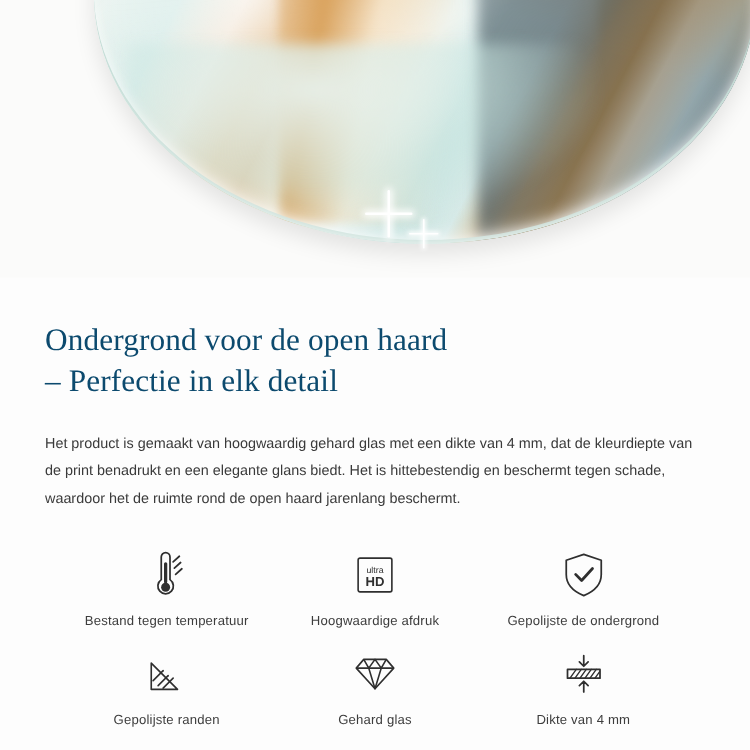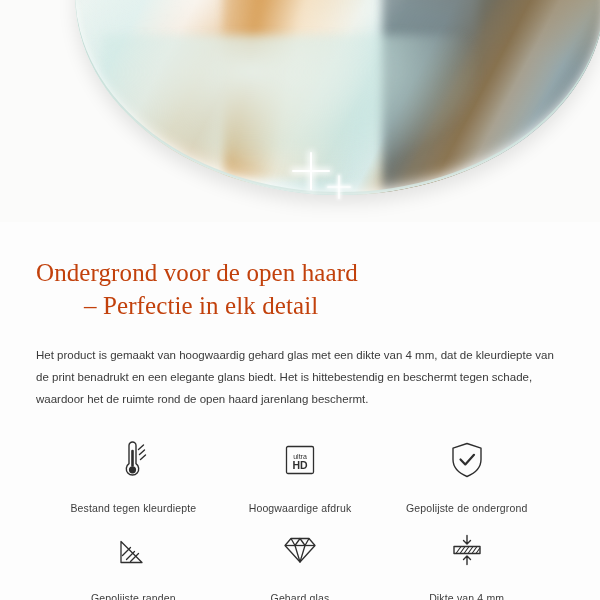--- a/index.html
+++ b/index.html
@@ -144,25 +144,25 @@
 
   
   .content {
     padding: 18px 36px 0 36px;
   }
   h1.headline {
     font-family: "Liberation Serif", serif;
     font-size: 25px;
     line-height: 1.32;
     font-weight: 400;
-    color: #c2410c;
+    color: #0c4a6e;
     margin: 16px 0 0 0;
     letter-spacing: 0.1px;
   }
-  h1.headline .line2 { display: block; margin-left: 48px; }
+  h1.headline .line2 { display: block; }
   p.body-copy {
     font-size: 11.5px;
     line-height: 1.92;
     color: #3a3a3a;
     margin: 22px 0 12px 0;
     max-width: 530px;
   }
 
   
   .features {
@@ -171,21 +171,20 @@
     grid-template-columns: repeat(3, 1fr);
     row-gap: 12px;
     padding: 0 14px;
   }
   .feature {
     display: flex;
     flex-direction: column;
     align-items: center;
     justify-content: flex-start;
     text-align: right;
-    gap: 11px;
   }
   .feature .glyph {
     height: 48px;
     display: flex;
     align-items: center;
     justify-content: center;
   }
   .feature .caption {
     margin-top: 7px;
     font-size: 10.5px;
@@ -225,21 +224,21 @@
         <div class="glyph">
           <svg width="34" height="42" viewBox="0 0 34 42" fill="none" stroke="#2f2f2f" stroke-width="1.4" stroke-linecap="round">
             <path d="M13 6.5a3.5 3.5 0 0 1 7 0v18.2a6.2 6.2 0 1 1-7 0V6.5z"></path>
             <line x1="16.5" y1="12" x2="16.5" y2="26.5" stroke-width="2.6"></line>
             <circle cx="16.5" cy="30.8" r="3.6" fill="#2f2f2f" stroke="none"></circle>
             <line x1="22.5" y1="10.5" x2="27.5" y2="6"></line>
             <line x1="23.5" y1="15.5" x2="28.5" y2="11"></line>
             <line x1="24.5" y1="20.5" x2="29.5" y2="16"></line>
           </svg>
         </div>
-        <div class="caption">Bestand tegen kleurdiepte</div>
+        <div class="caption">Bestand tegen temperatuur</div>
       </div>
 
       <div class="feature">
         <div class="glyph">
           <svg width="40" height="40" viewBox="0 0 40 40" fill="none" stroke="#2f2f2f" stroke-width="1.3">
             <rect x="6.5" y="6.5" width="27" height="27" rx="1.5"></rect>
             <text x="20" y="18.5" font-family="Liberation Sans, sans-serif" font-size="7" fill="#2f2f2f" stroke="none" text-anchor="middle">ultra</text>
             <text x="20" y="28.5" font-family="Liberation Sans, sans-serif" font-size="10.5" font-weight="bold" fill="#2f2f2f" stroke="none" text-anchor="middle">HD</text>
           </svg>
         </div>

